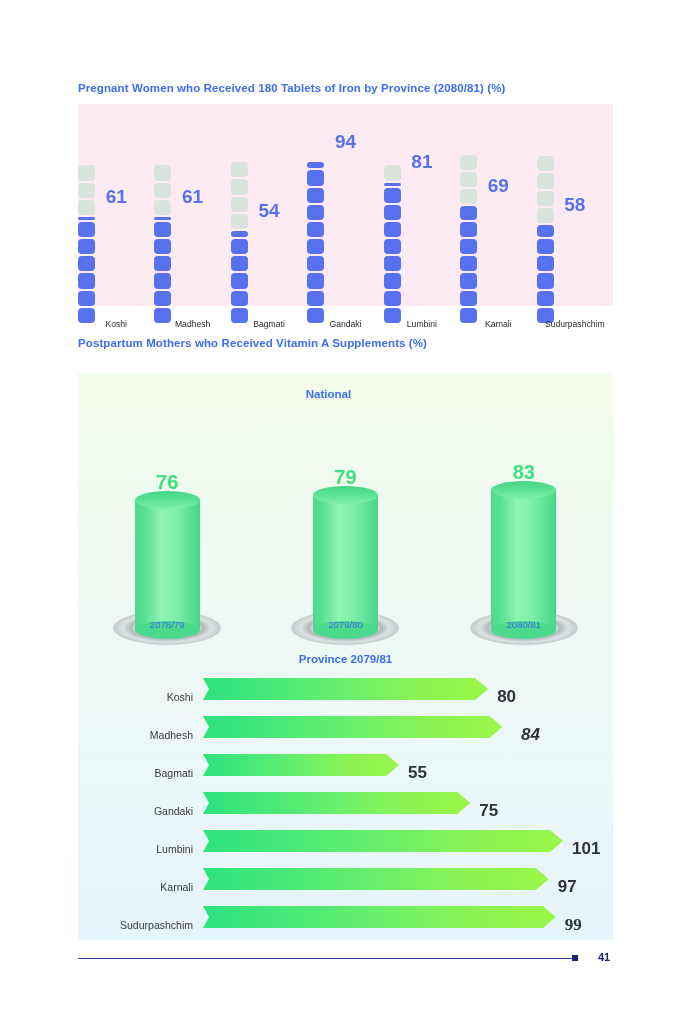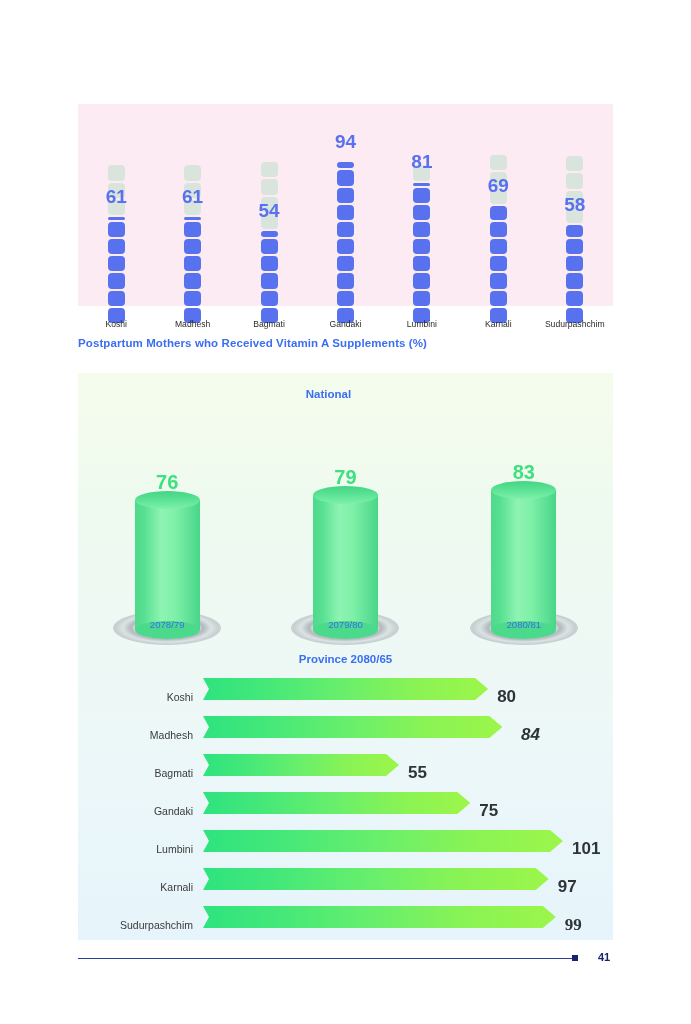--- a/index.html
+++ b/index.html
@@ -35,21 +35,20 @@
     position: absolute;
     left: 78px; top: 104px;
     width: 535px; height: 225px;
     display: flex;
   }
   .icol {
     flex: 1 1 0;
     position: relative;
     display: flex;
     flex-direction: column;
-    align-items: center;
     justify-content: flex-end;
   }
   .stack {
     position: relative;
     width: 17px;
     height: 172px;
     display: flex;
     flex-direction: column-reverse;
     justify-content: flex-start;
     gap: 2px;
@@ -246,20 +245,21 @@
     font-size: 11px;
     font-weight: bold;
     color: #16246b;
   }
 </style>
 </head>
 <body>
 
 <div class="page">
 
+  <div class="sec-title" id="title-iron">Pregnant Women who Received 180 Tablets of Iron by Province (2080/81) (%)</div>
 
   <div id="panel-iron"></div>
   <div id="iron-cols">
       <div class="icol">
         <div class="stack">
           <div class="seg on"></div>
           <div class="seg on"></div>
           <div class="seg on"></div>
           <div class="seg on"></div>
           <div class="seg on"></div>
@@ -411,21 +411,21 @@
             <div class="cyl" style="height: 140.35px;">
               <div class="cyl-bottom-curve"></div>
               <div class="cyl-top"></div>
             </div>
           </div>
         </div>
         <div class="cyl-year">2080/81</div>
       </div>
     </div>
 
-  <div class="prov-title">Province 2080/65</div>
+  <div class="prov-title">Province 2079/81</div>
 
   <div id="arrow-rows">
       <div class="arow">
         <div class="arow-label">Koshi</div>
         <div class="arow-track">
           <div class="arrow-bar" style="width: 285.149px;"></div>
           <div class="arrow-val" style="left: 294.149px;">80</div>
         </div>
       </div>
       <div class="arow">

